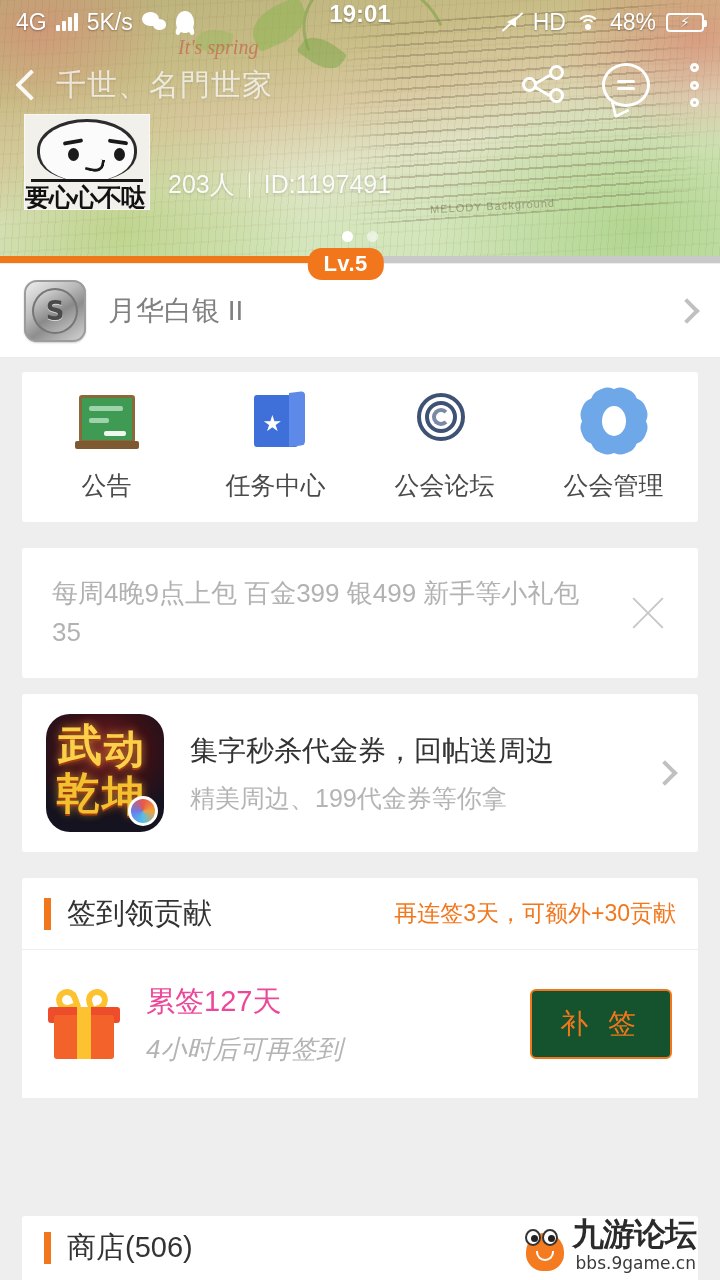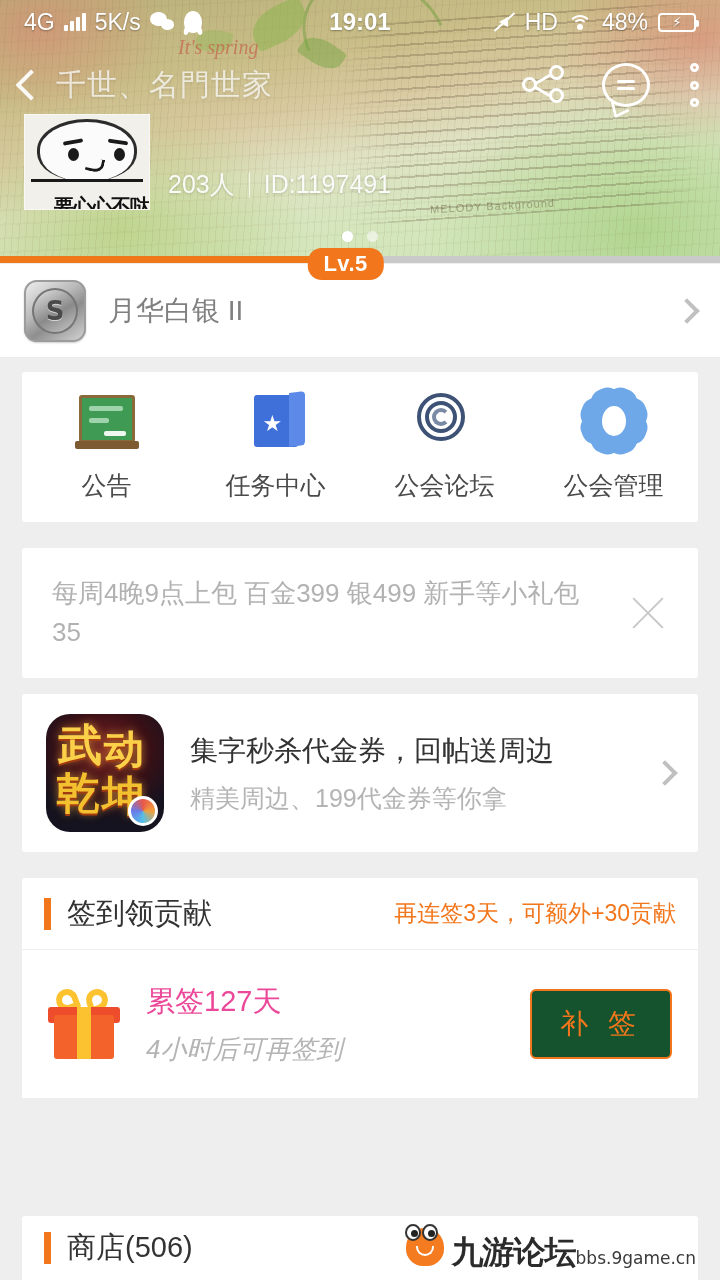--- a/index.html
+++ b/index.html
@@ -52,21 +52,21 @@
     color:rgba(196,92,70,.65); font-family:"Liberation Serif", serif;
   }
   .hero-melody {
     position:absolute; left:430px; top:200px; font-size:11px; letter-spacing:1px;
     color:rgba(110,95,70,.5); transform:rotate(-3deg);
   }
 
   
   .statusbar {
     position:absolute; left:0; top:0; width:720px; height:44px;
-    display:flex; align-items:center; padding:0 24px; color:#fff;
+    display:flex; padding:0 16px; color:#fff;
     font-size:23px; z-index:30; text-shadow:0 1px 2px rgba(0,0,0,.35);
   }
   .sb-left { display:flex; align-items:center; gap:9px; }
   .sb-right { display:flex; align-items:center; gap:10px; margin-left:auto; }
   .sb-time {
     position:absolute; left:0; right:0; text-align:center; font-size:24px;
     font-weight:bold; pointer-events:none;
   }
   .bars { display:flex; align-items:flex-end; gap:2px; height:18px; }
   .bars i { width:4px; background:#fff; border-radius:1px; display:block; }
@@ -179,24 +179,23 @@
   .meme-eye.l { left:28px; } .meme-eye.r { left:74px; }
   .meme-brow { position:absolute; width:20px; height:4px; background:#1a1a1a; border-radius:2px; top:18px; }
   .meme-brow.l { left:23px; transform:rotate(-10deg);} .meme-brow.r{ left:68px; transform:rotate(8deg);}
   .meme-mouth {
     position:absolute; left:46px; top:36px; width:18px; height:14px;
     border:3px solid #1a1a1a; border-top:none; border-left:none;
     border-radius:0 0 60% 10%; transform:rotate(12deg);
   }
   .meme-line { position:absolute; left:6px; right:6px; top:64px; height:3px; background:#1a1a1a; }
   .meme-text {
-    position:absolute; left:0; right:0; top:66px; text-align:right;
-    font-size:20px; font-weight:bold; color:#111; letter-spacing:-1px;
+    position:absolute; left:0; right:0; top:66px; text-align:left;
+    font-size:25px; font-weight:bold; color:#111; letter-spacing:-1px;
     font-family:"DejaVu Sans", sans-serif;
-    margin-top:12px;
   }
   .hero-meta {
     position:absolute; left:168px; top:168px; z-index:18;
     display:flex; align-items:center; gap:14px;
     color:rgba(255,255,255,.92); font-size:25px; text-shadow:0 1px 3px rgba(0,0,0,.18);
   }
   .hero-meta .sep { width:1px; height:26px; background:rgba(255,255,255,.7); }
 
   
   .page-dots {
@@ -472,21 +471,21 @@
   }
   .wm-mascot .eye { position:absolute; top:6px; width:16px; height:17px; background:#fff;
                     border-radius:50%; border:2px solid #333; }
   .wm-mascot .eye.l { left:1px; } .wm-mascot .eye.r { left:18px; }
   .wm-mascot .eye::after { content:""; position:absolute; left:4px; top:4px;
                            width:7px; height:7px; background:#222; border-radius:50%; }
   .wm-mascot .smile {
     position:absolute; left:12px; top:28px; width:18px; height:10px;
     border:2.5px solid #fff; border-top:none; border-radius:0 0 12px 12px;
   }
-  .wm-text { display:flex; flex-direction:row; align-items:flex-end; }
+  .wm-text { display:flex; flex-direction:column; align-items:flex-end; }
   .wm-title {
     font-size:32px; font-weight:bold; color:#2b2b2b; line-height:1;
     font-family:"DejaVu Sans", sans-serif; letter-spacing:-1px;
   }
   .wm-url { font-size:17px; color:#3a3a3a; margin-top:3px; font-family:"DejaVu Sans", sans-serif; }
 </style>
 </head>
 <body>
 
 <div class="screen">

